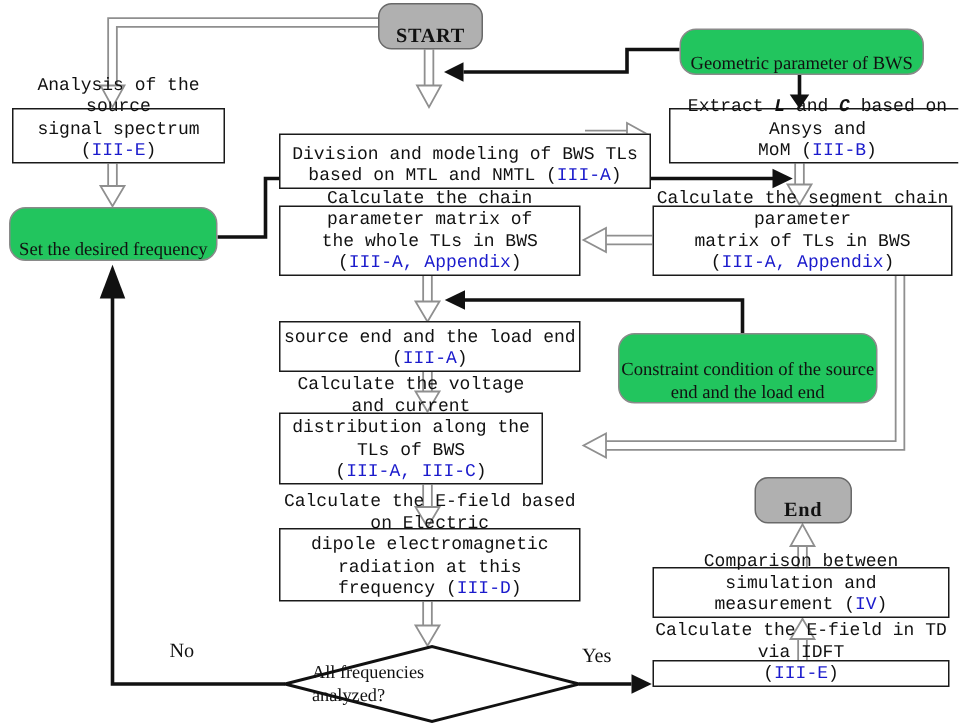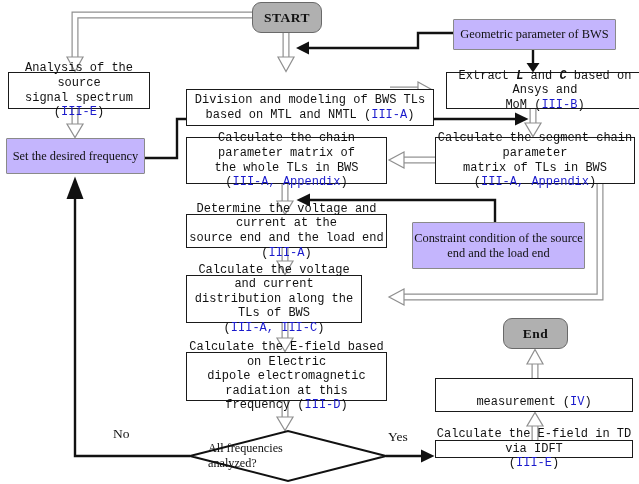--- a/index.html
+++ b/index.html
@@ -1,24 +1,24 @@
 <!DOCTYPE html>
 <html><head>
 <meta charset="utf-8">
 <style>
   html,body{margin:0;padding:0;background:#fff;}
   #canvas{
     position:relative;width:639px;height:484px;background:#ffffff;
     font-family:"Liberation Serif","DejaVu Serif",serif;color:#111;overflow:hidden;
   }
   #connectors{position:absolute;left:0;top:0;z-index:0;}
-  .node{position:absolute;z-index:2;box-sizing:border-box;display:flex;align-items:center;
+  .node{position:absolute;z-index:2;box-sizing:border-box;display:flex;align-items:flex-end;
         justify-content:center;text-align:center;}
   .pbox{background:#ffffff;border:1.4px solid #1a1a1a;font-size:12px;line-height:14.6px;font-family:Liberation Mono, monospace;}
-  .rbox{background:#c4b5fd;border:1.2px solid #8a8a8a;border-radius:1px;font-size:12.4px;line-height:14.5px;}
+  .rbox{background:#22c55e;border:1.2px solid #8a8a8a;border-radius:11px;font-size:12.4px;line-height:14.5px;}
   .tbox{background:#b0b0b0;border:1.5px solid #696969;border-radius:9px;font-weight:bold;
         font-size:13.5px;letter-spacing:.5px;}
   .ref{color:#1a1acc;}
   .bi{font-weight:bold;font-style:italic;}
   .edgelabel{position:absolute;z-index:3;font-size:13.5px;background:transparent;}
   .dtext{position:absolute;z-index:2;text-align:left;font-size:12.2px;line-height:15px;}
 </style>
 </head>
 <body>
 
@@ -127,33 +127,33 @@
 
   <div class="node pbox" style="left:186px;top:137px;width:201px;height:47px">
     <span><span>Calculate the chain parameter matrix of</span><br><span>the whole TLs in BWS</span><br><span>(</span><span class="ref">III-A, Appendix</span><span>)</span></span>
   </div>
 
   <div class="node pbox" style="left:435px;top:137px;width:200px;height:47px">
     <span><span>Calculate the segment chain parameter</span><br><span>matrix of TLs in BWS</span><br><span>(</span><span class="ref">III-A, Appendix</span><span>)</span></span>
   </div>
 
   <div class="node pbox" style="left:186px;top:214px;width:201px;height:34px">
-    <span><span>Determine the voltage and current at the</span><br><span>source end and the load end (</span><span class="ref">III-A</span><span>)</span></span>
+    <span><br><span>source end and the load end (</span><span class="ref">III-A</span><span>)</span></span>
   </div>
 
   <div class="node pbox" style="left:186px;top:275px;width:176px;height:48px">
     <span><span>Calculate the voltage and current</span><br><span>distribution along the TLs of BWS</span><br><span>(</span><span class="ref">III-A, III-C</span><span>)</span></span>
   </div>
 
   <div class="node pbox" style="left:186px;top:352px;width:201px;height:49px">
     <span><span>Calculate the E-field based on Electric</span><br><span>dipole electromagnetic radiation at this</span><br><span>frequency (</span><span class="ref">III-D</span><span>)</span></span>
   </div>
 
   <div class="node pbox" style="left:435px;top:378px;width:198px;height:34px">
-    <span><br><span>measurement (</span><span class="ref">IV</span><span>)</span></span>
+    <span><span>Comparison between simulation and</span><br><span>measurement (</span><span class="ref">IV</span><span>)</span></span>
   </div>
 
   <div class="node pbox" style="left:435px;top:440px;width:198px;height:18px">
     <span><span>Calculate the E-field in TD via IDFT</span><br><span>(</span><span class="ref">III-E</span><span>)</span></span>
   </div>
 
   <div class="dtext" style="left:208px;top:441px;width:160px">
     <span>All frequencies</span><br>
     <span>analyzed?</span>
   </div>

